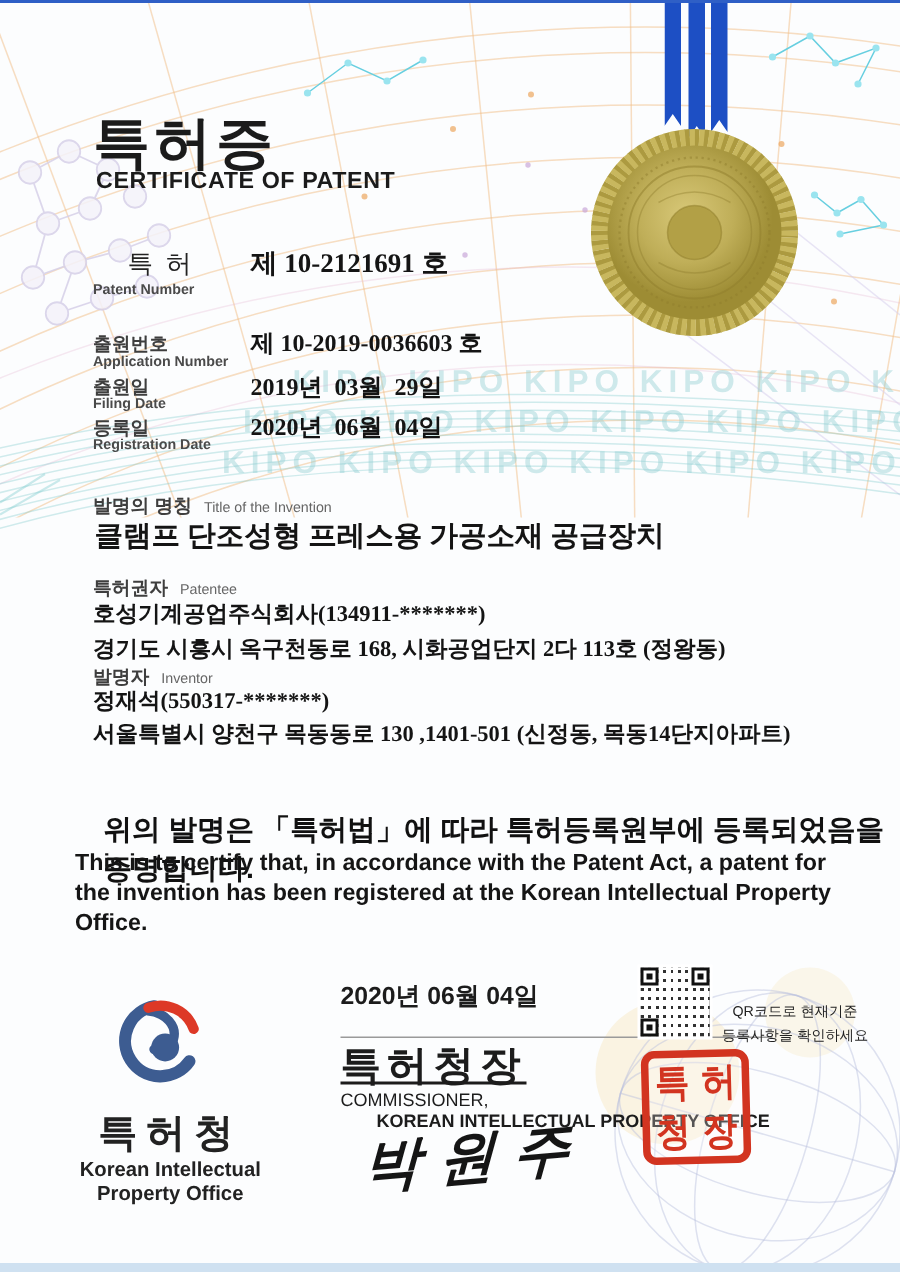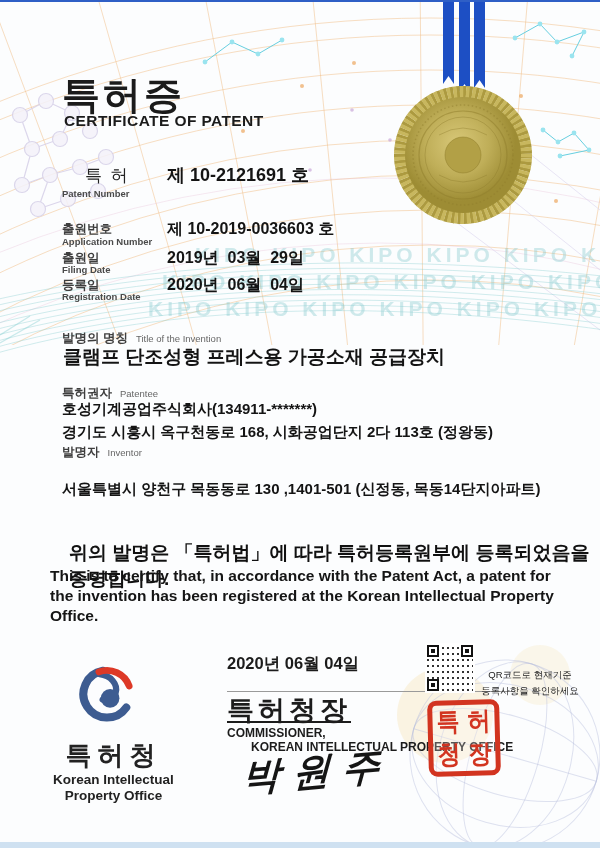--- a/index.html
+++ b/index.html
@@ -14,34 +14,34 @@
 
   .wm-row{position:absolute;z-index:0;color:rgba(142,206,210,0.42);font-weight:bold;
           font-size:21px;letter-spacing:4px;white-space:nowrap;}
 
   .doc-title{left:62px;top:70px;font-size:38px;font-weight:800;letter-spacing:3px;color:#1b1b1b;}
   .doc-sub{left:64px;top:112px;font-size:15.5px;font-weight:700;letter-spacing:.4px;color:#1b1b1b;}
 
   .lbl-big{font-size:17px;font-weight:400;letter-spacing:2px;color:#222;margin-left:23px;}
   .lbl-med{font-size:12.5px;font-weight:700;color:#3e3e3e;}
   .lbl-en{font-size:9.5px;font-weight:700;color:#4a4a4a;}
-  .val{font-weight:700;color:#141414;white-space:pre-wrap;}
+  .val{font-weight:700;color:#141414;white-space:pre-wrap;font-family:Liberation Serif, serif;}
   .val-lg{font-size:18px;}
   .val-md{font-size:16px;}
   .val-sm{font-size:15px;}
 
   .inline-en{font-size:9.5px;font-weight:400;color:#666;margin-left:8px;}
 
   .stmt-ko{left:69px;top:540px;font-size:19px;font-weight:800;color:#111;width:540px;}
   .stmt-en{left:50px;top:566px;font-size:15.5px;font-weight:700;color:#151515;width:525px;line-height:1.28;}
 
   .issue-date{left:227px;top:653px;font-size:16.5px;font-weight:700;}
   .comm-rule{left:227px;top:691px;width:288px;height:1px;background:#9a9a9a;z-index:1;}
   .comm-ko{left:227px;top:692px;font-size:27px;font-weight:800;letter-spacing:4px;text-decoration:underline;}
-  .comm-en1{left:227px;top:726px;font-size:12px;font-weight:700;}
+  .comm-en1{left:227px;top:726px;font-size:12px;font-weight:400;}
   .comm-en2{left:227px;top:740px;font-size:12px;font-weight:700;padding-left:24px;}
 
   .signature{left:242px;top:746px;font-size:38px;font-weight:700;font-style:italic;
              font-family:"Liberation Serif",serif;letter-spacing:12px;color:#151515;
              transform:rotate(-5deg) skewX(-7deg);z-index:3;}
 
   .qr-box{left:425px;top:643px;width:50px;height:50px;background:#fff;padding:0;z-index:2;}
   .qr-noise{position:absolute;left:2px;top:2px;width:46px;height:46px;
     background:
       repeating-linear-gradient(90deg,#1a1a1a 0 2px,#fff 2px 5px),
@@ -255,20 +255,21 @@
 
   <div class="content" style="left:62px;top:383px">
     <span class="lbl-med">특허권자</span><span class="inline-en">Patentee</span>
   </div>
   <div class="content val val-sm" style="left:62px;top:400px">호성기계공업주식회사(134911-*******)</div>
   <div class="content val val-sm" style="left:62px;top:423px">경기도 시흥시 옥구천동로 168, 시화공업단지 2다 113호 (정왕동)</div>
 
   <div class="content" style="left:62px;top:442px">
     <span class="lbl-med">발명자</span><span class="inline-en">Inventor</span>
   </div>
+  <div class="content val val-sm" style="left:62px;top:458px">정재석(550317-*******)</div>
   <div class="content val val-sm" style="left:62px;top:480px">서울특별시 양천구 목동동로 130 ,1401-501 (신정동, 목동14단지아파트)</div>
 
   <div class="content stmt-ko">위의 발명은 「특허법」에 따라 특허등록원부에 등록되었음을 증명합니다.</div>
   <div class="content stmt-en">This is to certify that, in accordance with the Patent Act, a patent for the invention has been registered at the Korean Intellectual Property Office.</div>
 
   <div class="content issue-date">2020년 06월 04일</div>
 
   <div class="abs qr-box">
     <div class="qr-noise"></div>
     <div class="finder" style="left:2px;top:2px"></div>

